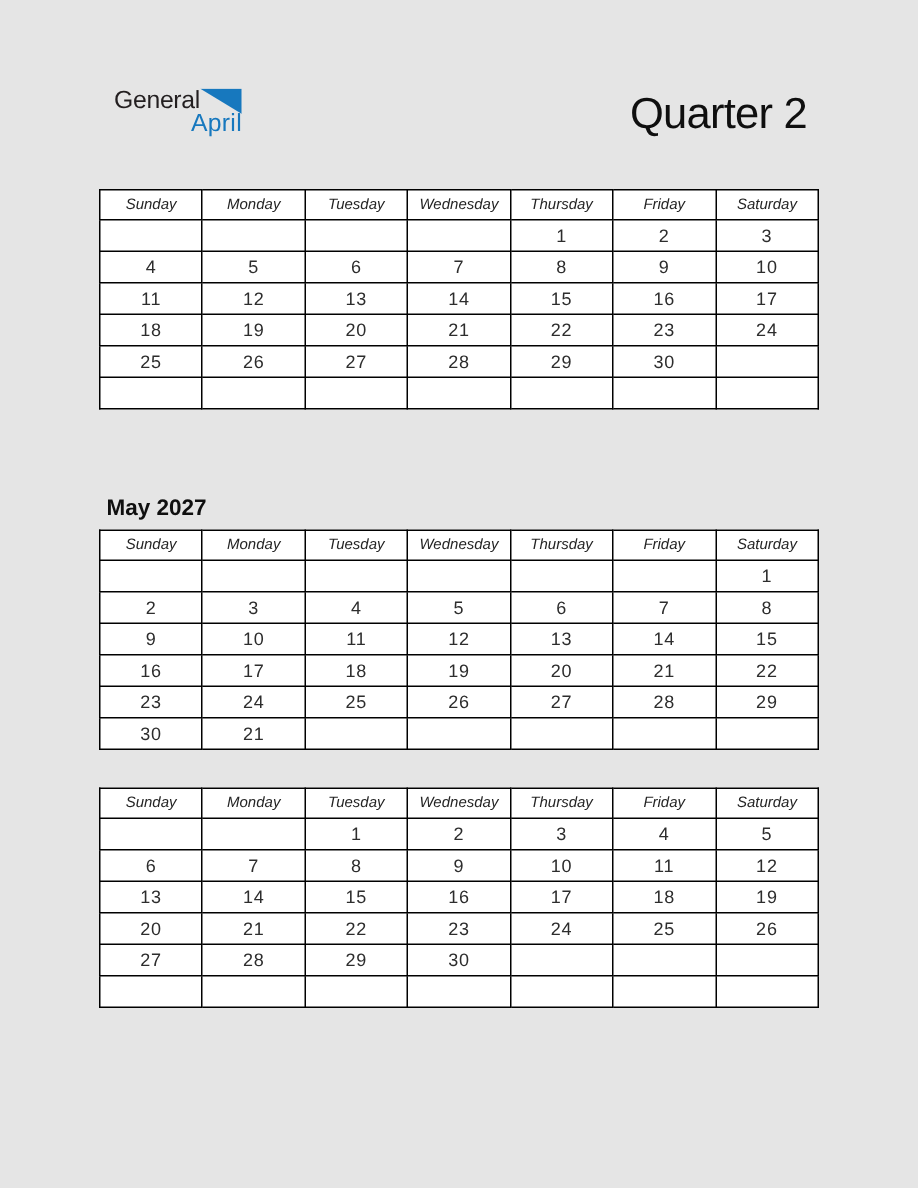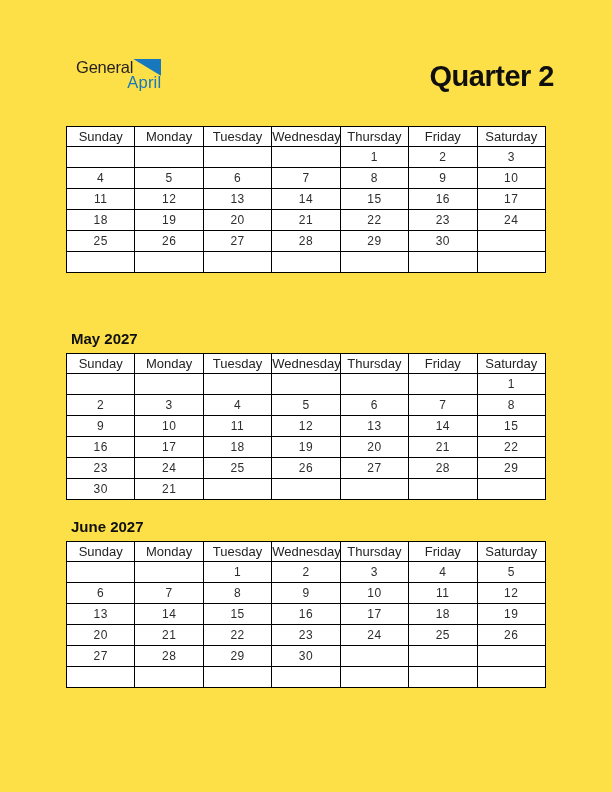--- a/index.html
+++ b/index.html
@@ -1,46 +1,46 @@
 <!DOCTYPE html>
 <html><head>
 <meta charset="utf-8">
 <style>
   html,body{margin:0;padding:0;background:#ffffff;}
   body{
     width:612px;height:792px;position:relative;overflow:hidden;
     font-family:"Liberation Sans",sans-serif;
   }
-  .page{position:absolute;left:0;top:0;width:612px;height:792px;background:#fde047;}
+  .page{position:absolute;left:0;top:0;width:612px;height:792px;background:#e5e5e5;}
 
   
   .logo{position:absolute;left:76px;top:58px;}
   .logo-row1{display:flex;align-items:flex-start;}
   .logo-general{font-size:16.5px;line-height:18px;color:#231f20;letter-spacing:-0.2px;}
   .logo-triangle{width:28px;height:17px;margin-top:1px;background:#1778be;
     clip-path:polygon(0 0,100% 0,100% 100%);}
   .logo-row2{text-align:right;margin-top:-2px;}
   .logo-blue{font-size:16.5px;line-height:16px;color:#1778be;letter-spacing:0.2px;}
 
   
   .quarter-title{
-    position:absolute;top:62px;right:58px;margin:0;
-    font-size:29px;line-height:29px;font-weight:bold;color:#0f0f0f;
+    position:absolute;top:62px;right:74px;margin:0;
+    font-size:29px;line-height:29px;font-weight:normal;color:#0f0f0f;
     letter-spacing:-0.5px;white-space:nowrap;
   }
 
   
   .month{position:absolute;left:66px;width:481px;}
   .month h2{margin:0 0 0 5px;font-size:15px;line-height:16px;font-weight:bold;color:#101010;}
   .month table{
     margin-top:6px;border-collapse:collapse;table-layout:fixed;
     width:480px;height:144px;background:#fff;
   }
   .month th,.month td{border:1px solid #000;text-align:center;padding:0;vertical-align:middle;}
-  .month th{font-weight:normal;font-size:13px;color:#242424;height:19px;}
+  .month th{font-weight:normal;font-size:10px;color:#242424;height:19px;font-style:italic;}
   .month td{font-size:12px;color:#2d2d2d;height:20px;letter-spacing:0.5px;}
 </style>
 </head>
 <body>
 
 <div class="page">
 
   <div class="logo">
     <div class="logo-row1">
       <span class="logo-general">General</span>
@@ -192,21 +192,20 @@
             <td></td>
             <td></td>
             <td></td>
             <td></td>
           </tr>
         </tbody>
     </table>
   </section>
 
   <section class="month" id="month-2" style="top:519px">
-    <h2>June 2027</h2>
     <table>
       <thead>
           <tr>
             <th>Sunday</th>
             <th>Monday</th>
             <th>Tuesday</th>
             <th>Wednesday</th>
             <th>Thursday</th>
             <th>Friday</th>
             <th>Saturday</th>

